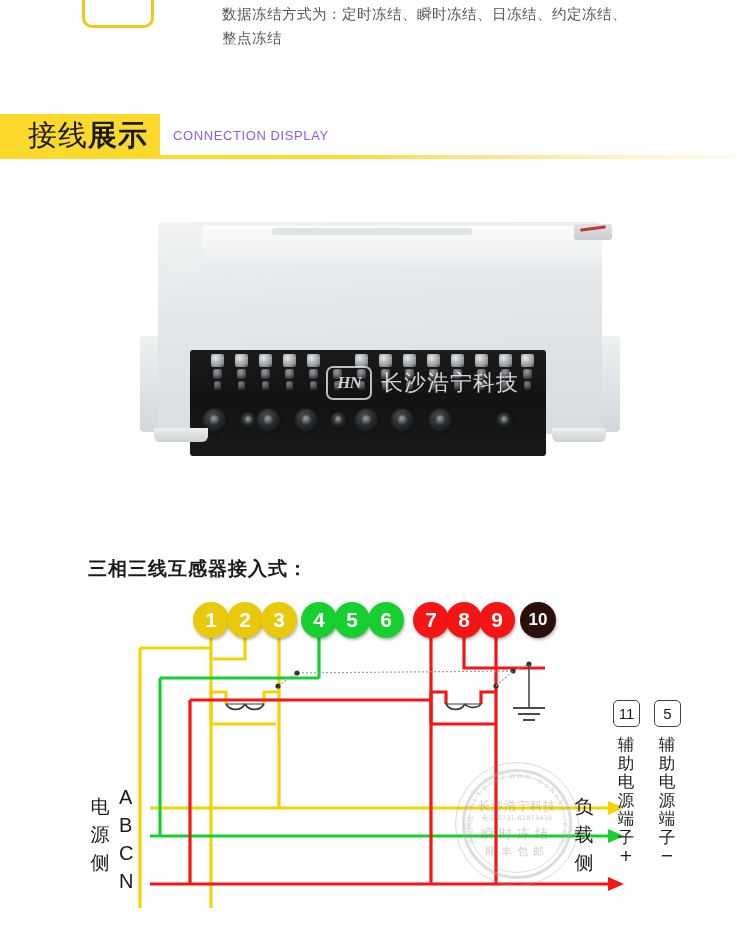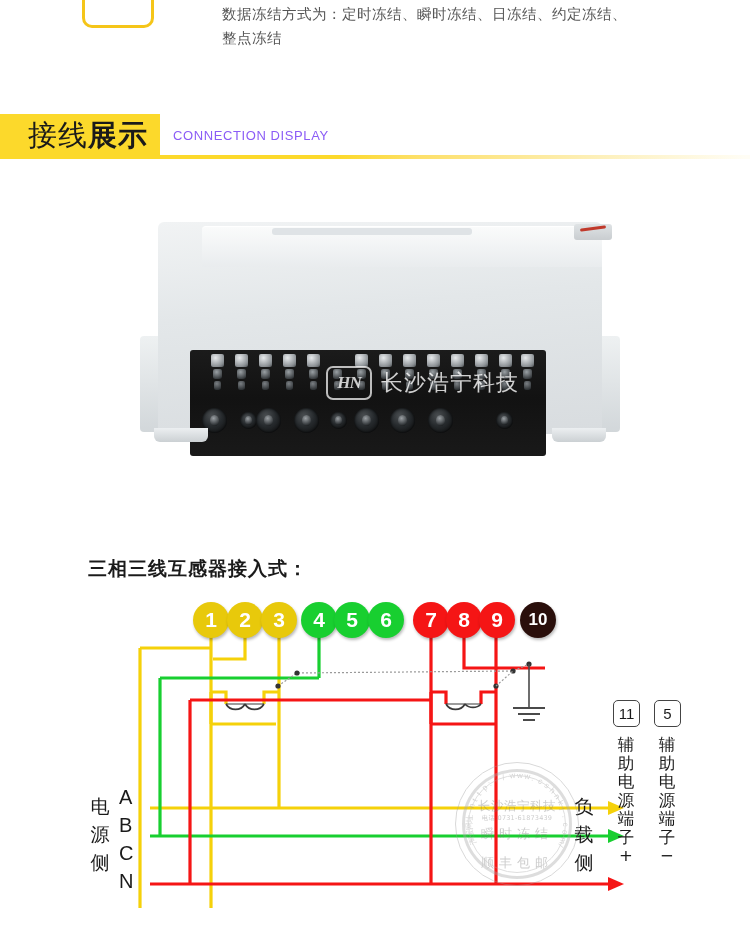--- a/index.html
+++ b/index.html
@@ -321,21 +321,21 @@
   .stamp-lines {
     position: absolute;
     left: 0; right: 0;
     text-align: center;
     color: #7a7a7a;
     font-family: "DejaVu Sans", sans-serif;
   }
   #stamp-name { top: 36px; font-size: 12.5px; letter-spacing: .5px; }
   #stamp-phone { top: 52px; font-size: 6.5px; letter-spacing: .2px; }
   #stamp-l1 { top: 63px; font-size: 13px; letter-spacing: 5px; }
-  #stamp-l2 { top: 82px; font-size: 13px; letter-spacing: 5px; margin-top: 10px; }
+  #stamp-l2 { top: 82px; font-size: 11px; letter-spacing: 5px; }
   #stamp-arc {
     position: absolute; inset: 0;
     font-size: 8px;
     color: #8d8d8d;
     font-family: "Liberation Sans", sans-serif;
   }
   #stamp-arc span {
     position: absolute;
     left: 50%; top: 50%;
     transform-origin: 0 0;

